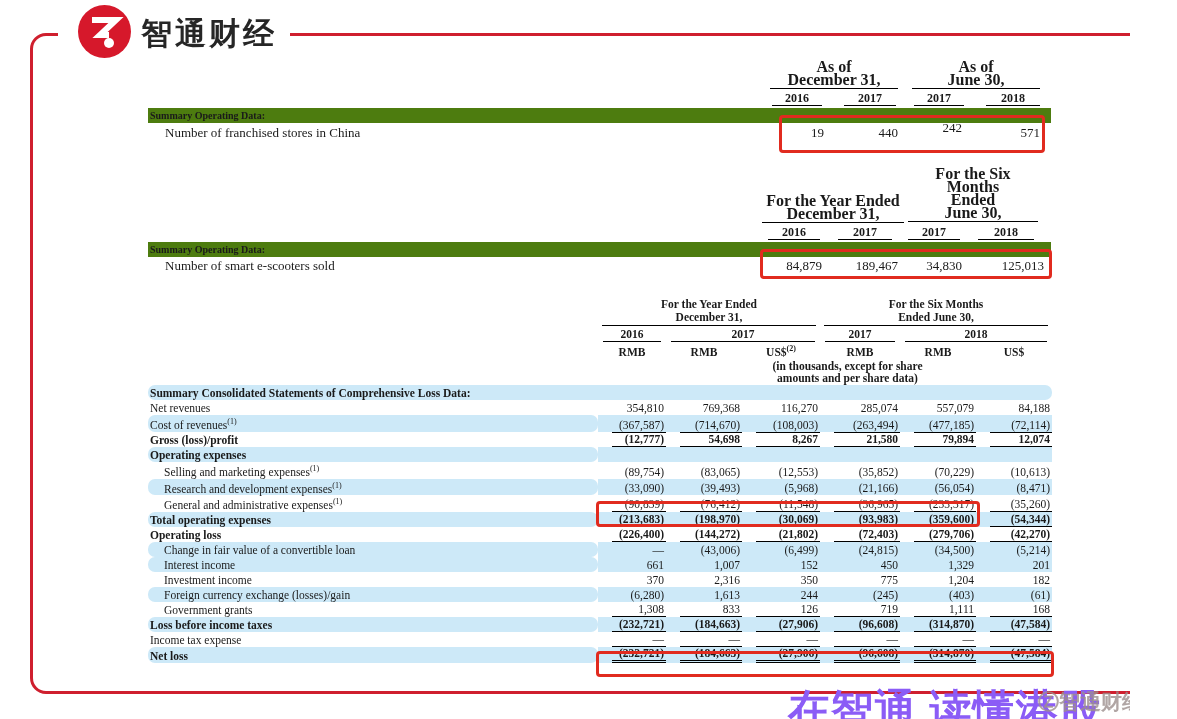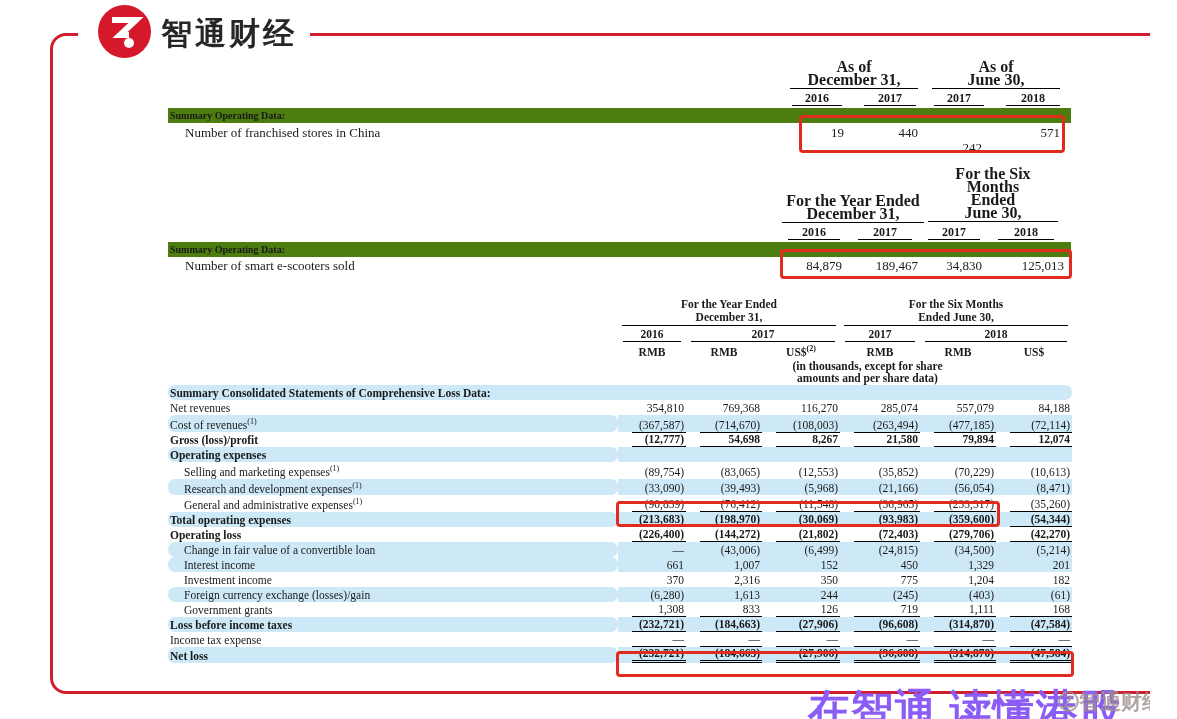--- a/index.html
+++ b/index.html
@@ -1,19 +1,19 @@
 <!DOCTYPE html>
 <html><head>
 <meta charset="utf-8">
 <style>
   * { margin:0; padding:0; box-sizing:border-box; }
   html,body { background:#ffffff; }
   #page {
     position:relative; width:1130px; height:719px; background:#fff;
-    font-family:"Liberation Serif", serif; color:#1a1a1a; overflow:hidden;margin-left:20px;
+    font-family:"Liberation Serif", serif; color:#1a1a1a; overflow:hidden;
   }
   
   .frame {
     position:absolute; left:30px; top:33px; width:1119px; height:661px;
     border:3px solid #cf1f2e; border-radius:16px;
   }
   .frame-gap { position:absolute; left:58px; top:28px; width:232px; height:14px; background:#fff; }
   
   .logo-circle { position:absolute; left:78px; top:5px; width:53px; height:53px; }
   .brand-name {
@@ -88,21 +88,21 @@
   <div class="ghead" style="left:912px; top:60px; width:128px;">As of
 June 30,</div>
   <div class="yhead" style="left:772px; top:91px; width:50px;">2016</div>
   <div class="yhead" style="left:844px; top:91px; width:52px;">2017</div>
   <div class="yhead" style="left:914px; top:91px; width:50px;">2017</div>
   <div class="yhead" style="left:986px; top:91px; width:54px;">2018</div>
   <div class="bluebar" style="left:148px; top:108px; width:903px; padding-left:2px;">Summary Operating Data:</div>
   <div class="rowlabel" style="left:165px; top:125px;">Number of franchised stores in China</div>
   <div class="cellnum" style="left:760px; top:125px; width:64px;">19</div>
   <div class="cellnum" style="left:834px; top:125px; width:64px;">440</div>
-  <div class="cellnum" style="left:898px; top:140px; width:64px;">242</div>
+  <div class="cellnum" style="left:898px; top:120px; width:64px;">242</div>
   <div class="cellnum" style="left:976px; top:125px; width:64px;">571</div>
   <div class="redbox" style="left:779px; top:115px; width:266px; height:38px;"></div>
 
   <div class="ghead" style="left:762px; top:194px; width:142px;">For the Year Ended
 December 31,</div>
   <div class="ghead" style="left:908px; top:167px; width:130px;">For the Six
 Months
 Ended
 June 30,</div>
   <div class="yhead" style="left:768px; top:225px; width:52px;">2016</div>

